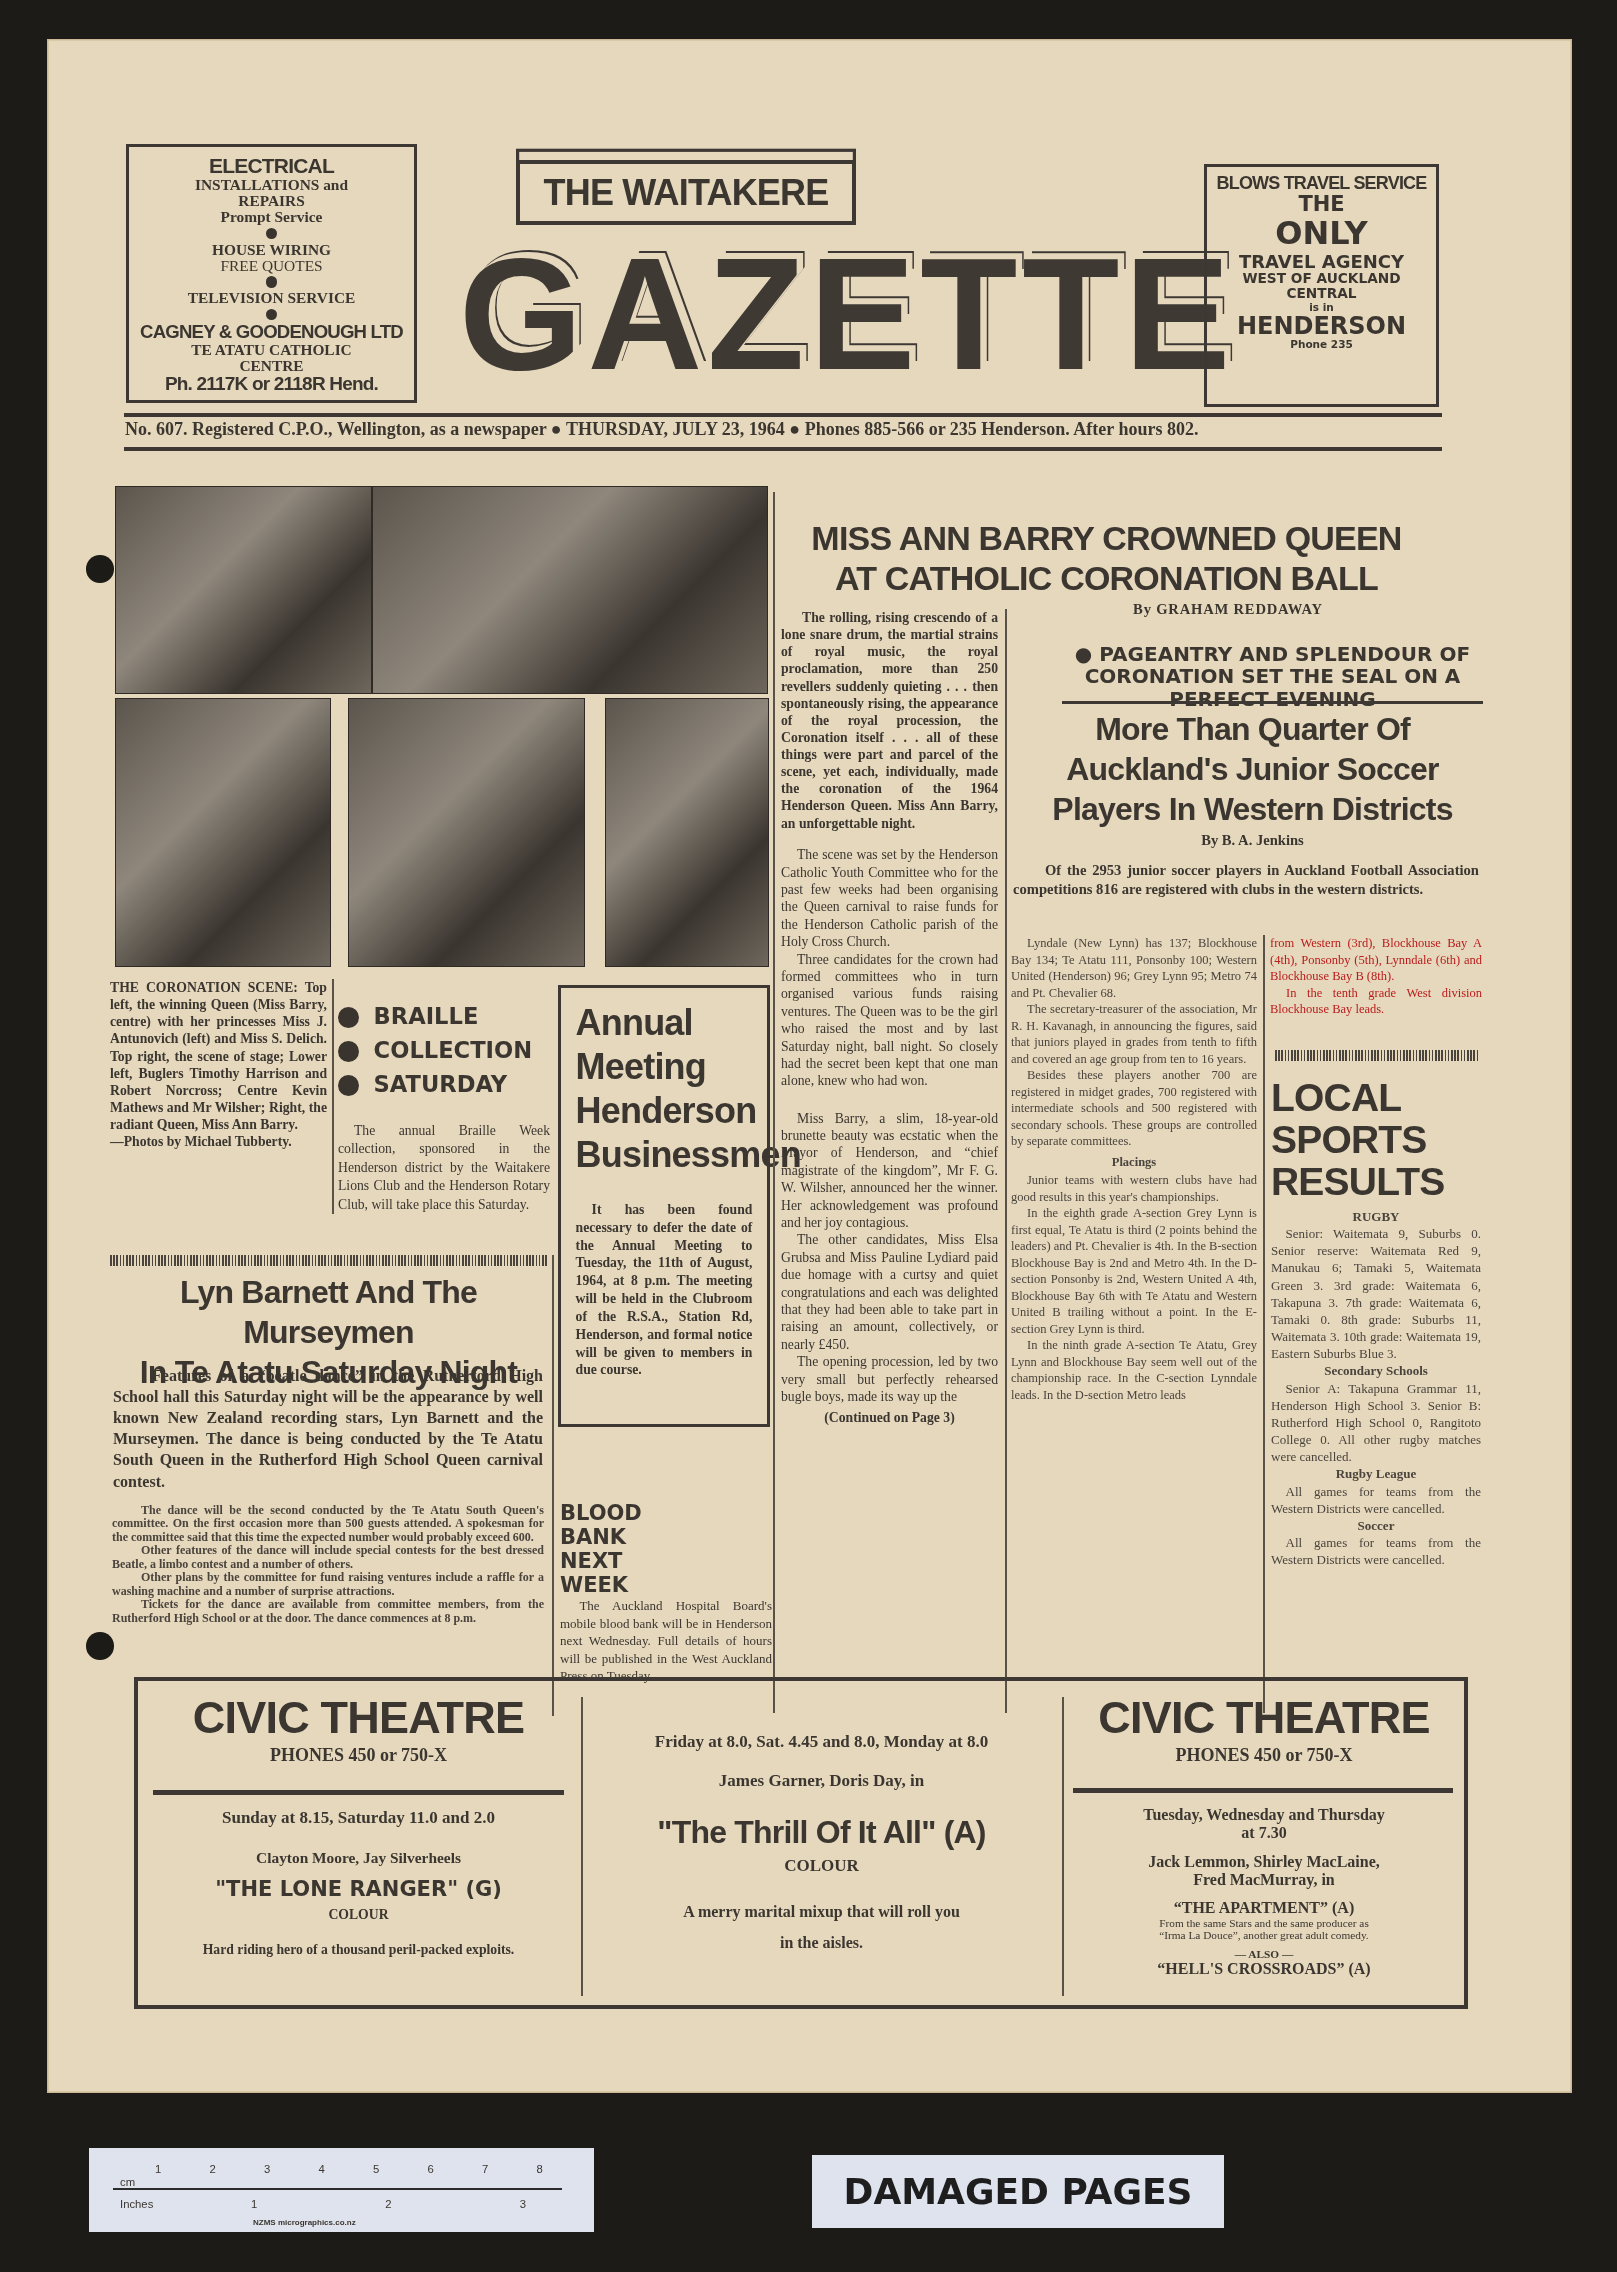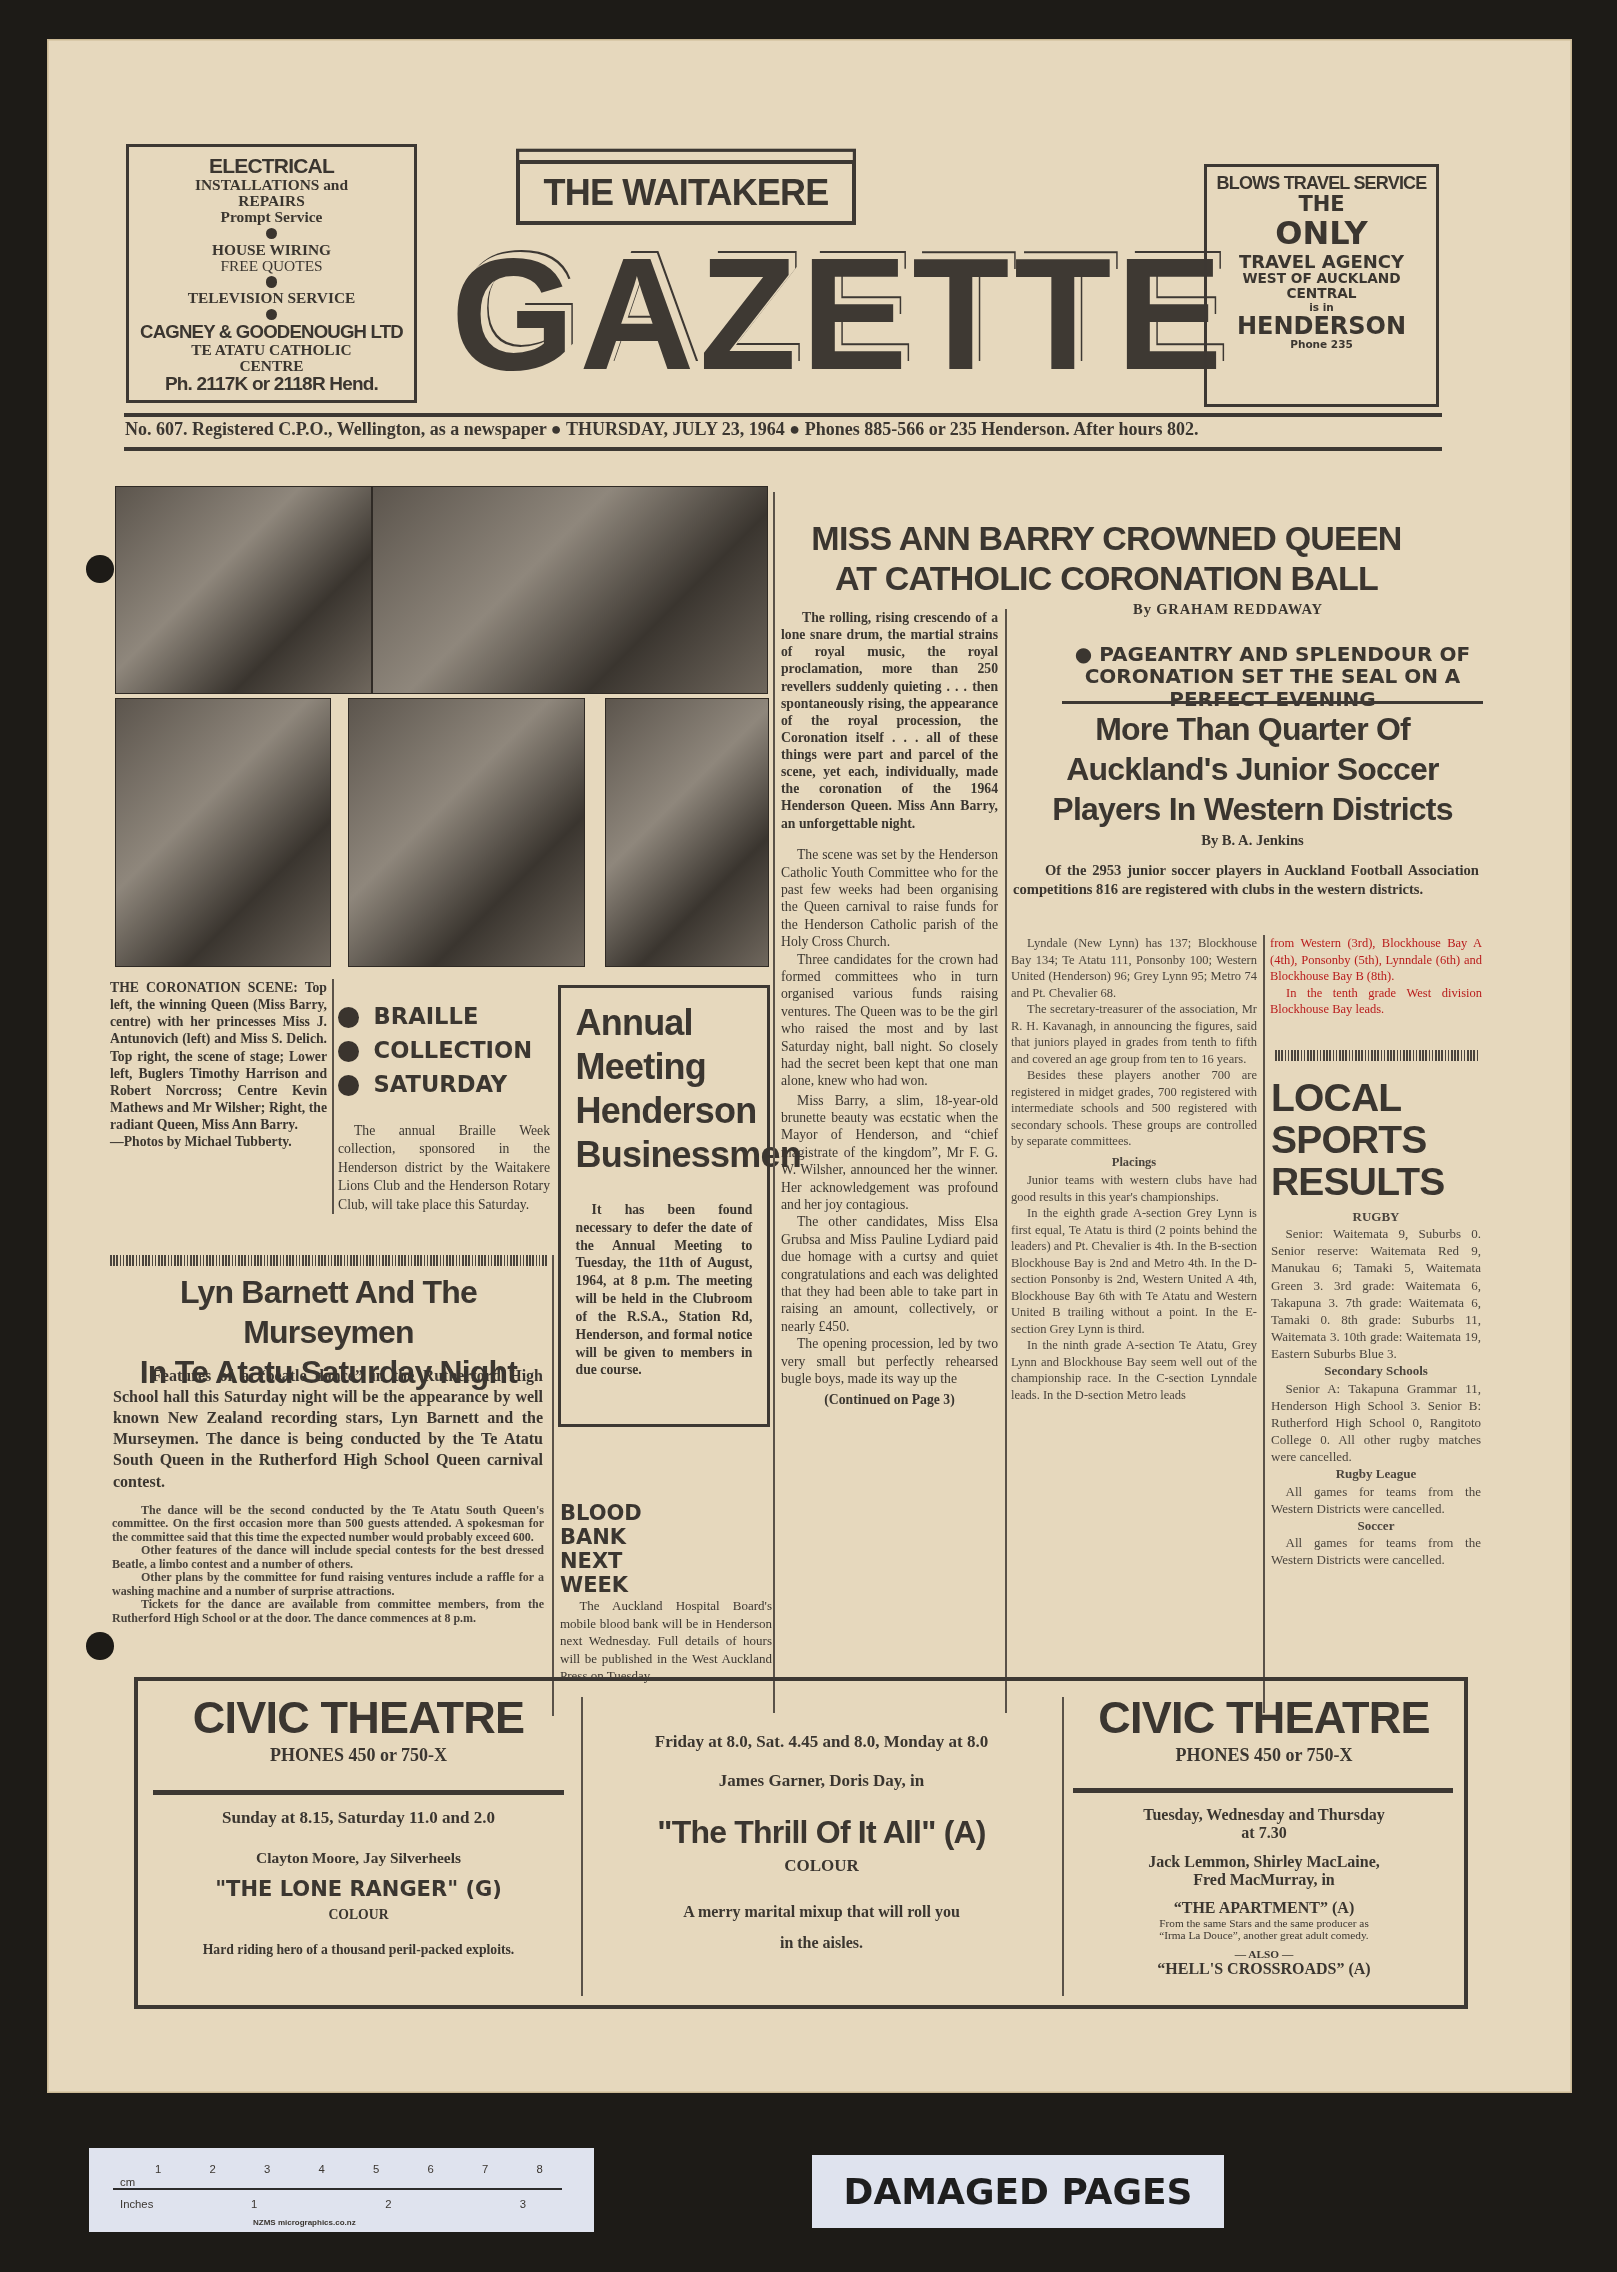--- a/index.html
+++ b/index.html
@@ -40,21 +40,21 @@
     <div>TELEVISION SERVICE</div>
     <div style="width:11.3px;height:11.3px;border-radius:50%;background:#3a342e;margin:2.4px auto;"></div>
     <div class="cond" style="font-size:18.6px;">CAGNEY &amp; GOODENOUGH LTD</div>
     <div>TE ATATU CATHOLIC</div>
     <div>CENTRE</div>
     <div class="cond" style="font-size:19px;">Ph. 2117K or 2118R Hend.</div>
   </div>
 
   <div class="abs" style="left:388px;top:105px;width:776px;height:267px;">
     <div class="abs box center cond" style="left:81px;top:16px;width:340px;height:65px;font-size:36px;line-height:58px;background:#e6d8bd;border-width:4px;box-shadow:0 -11.3px 0 -3.2px #e6d8bd,0 -11.3px 0 0 #3d3833;">THE WAITAKERE</div>
-    <div class="abs cond" style="left:16px;top:89px;width:744px;font-size:159px;line-height:162px;text-align:center;color:#3e3933;letter-spacing:4.9px;text-shadow:6.5px -6.5px 0 #e6d8bd,8px -8px 0 #3d3833;">GAZETTE</div>
+    <div class="abs cond" style="left:24px;top:89px;width:744px;font-size:159px;line-height:162px;text-align:center;color:#3e3933;letter-spacing:4.9px;text-shadow:6.5px -6.5px 0 #e6d8bd,8px -8px 0 #3d3833;">GAZETTE</div>
   </div>
 
   <div class="abs box center sans" style="left:1157px;top:105px;width:235px;height:243px;padding-top:6.5px;line-height:1.1;">
     <div class="cond" style="font-size:18px;">BLOWS TRAVEL SERVICE</div>
     <div style="font-size:21px;">THE</div>
     <div style="font-size:32px;">ONLY</div>
     <div style="font-size:18px;">TRAVEL AGENCY</div>
     <div style="font-size:13.7px;">WEST OF AUCKLAND</div>
     <div style="font-size:13.7px;">CENTRAL</div>
     <div style="font-size:10.5px;">is in</div>
@@ -129,21 +129,21 @@
   </div>
   <div class="abs center bold" style="left:979px;top:562px;width:404px;font-size:14.6px;letter-spacing:0.8px;">By GRAHAM REDDAWAY</div>
   <div class="abs center sans" style="left:1015px;top:584px;width:421px;font-size:20px;line-height:1.12;">● PAGEANTRY AND SPLENDOUR OF CORONATION SET THE SEAL ON A PERFECT EVENING</div>
   <div class="hline" style="left:1015px;top:662px;width:421px;"></div>
 
   <div class="abs" style="left:734px;top:570px;width:217px;">
     <p class="just bold" style="font-size:13.7px;line-height:1.25;text-indent:21px;">The rolling, rising crescendo of a lone snare drum, the martial strains of royal music, the royal proclamation, more than 250 revellers suddenly quieting . . . then spontaneously rising, the appearance of the royal procession, the Coronation itself . . . all of these things were part and parcel of the scene, yet each, individually, made the coronation of the 1964 Henderson Queen. Miss Ann Barry, an unforgettable night.</p>
     <div class="just" style="margin-top:14.6px;font-size:13.7px;line-height:1.27;">
       <p style="text-indent:16px;">The scene was set by the Henderson Catholic Youth Committee who for the past few weeks had been organising the Queen carnival to raise funds for the Henderson Catholic parish of the Holy Cross Church.</p>
       <p style="text-indent:16px;">Three candidates for the crown had formed committees who in turn organised various funds raising ventures. The Queen was to be the girl who raised the most and by last Saturday night, ball night. So closely had the secret been kept that one man alone, knew who had won.</p>
-      <p style="text-indent:16px;margin-top:2px;">Miss Barry, a slim, 18-year-old brunette beauty was ecstatic when the Mayor of Henderson, and “chief magistrate of the kingdom”, Mr F. G. W. Wilsher, announced her the winner. Her acknowledgement was profound and her joy contagious.</p>
+      <p style="text-indent:16px;margin-top:20px;">Miss Barry, a slim, 18-year-old brunette beauty was ecstatic when the Mayor of Henderson, and “chief magistrate of the kingdom”, Mr F. G. W. Wilsher, announced her the winner. Her acknowledgement was profound and her joy contagious.</p>
       <p style="text-indent:16px;">The other candidates, Miss Elsa Grubsa and Miss Pauline Lydiard paid due homage with a curtsy and quiet congratulations and each was delighted that they had been able to take part in raising an amount, collectively, or nearly £450.</p>
       <p style="text-indent:16px;">The opening procession, led by two very small but perfectly rehearsed bugle boys, made its way up the</p>
     </div>
     <div class="center bold" style="margin-top:4.9px;font-size:13.7px;">(Continued on Page 3)</div>
   </div>
   <div class="vline" style="left:958px;top:570px;height:1104px;"></div>
 
   <div class="abs center cond" style="left:971px;top:670px;width:469px;font-size:32px;line-height:40px;">
     <div>More Than Quarter Of</div>
     <div>Auckland's Junior Soccer</div>

